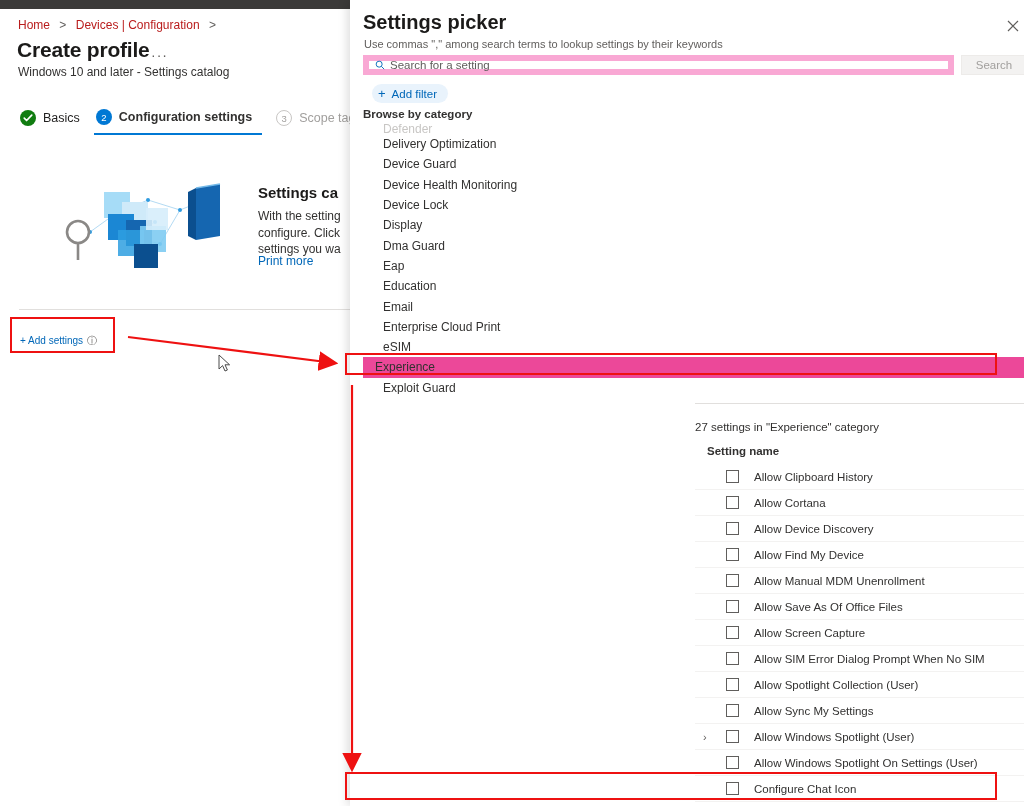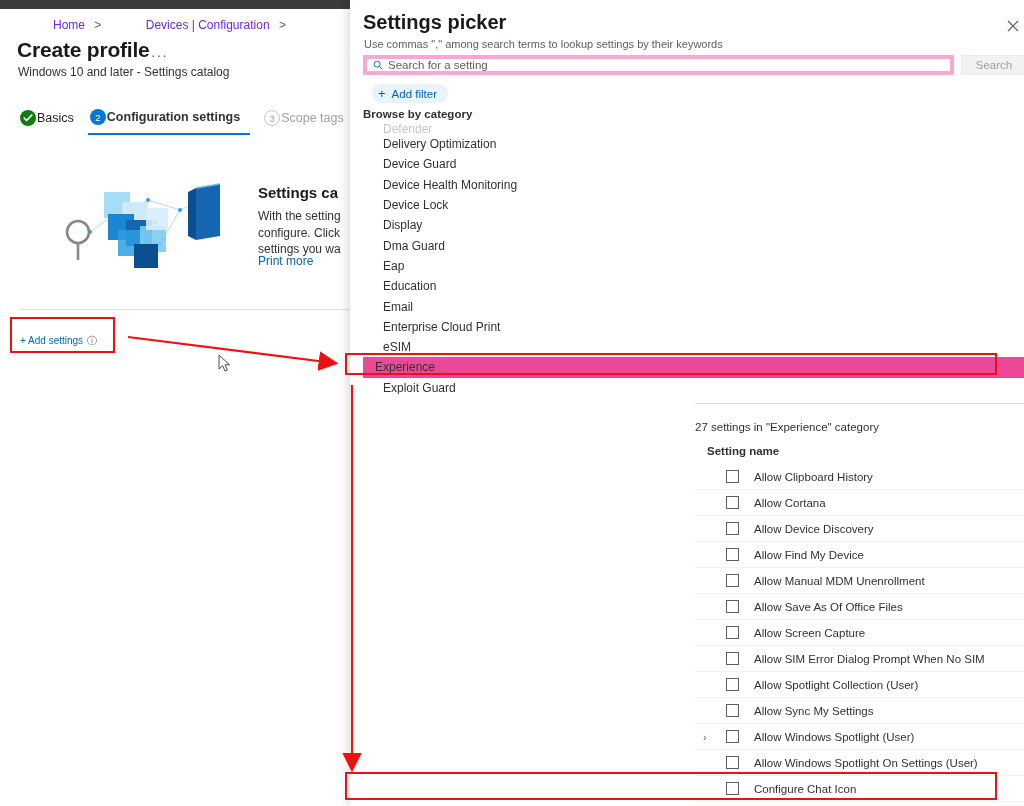--- a/index.html
+++ b/index.html
@@ -9,28 +9,28 @@
     background: #ffffff;
     overflow: hidden;
   }
   #root { position: relative; width: 1024px; height: 806px; background:#fff; }
 
   .topstrip { position:absolute; left:0; top:0; width:1024px; height:9px; background:#3b3a39; }
 
   
   .leftpane { position:absolute; left:0; top:9px; width:505px; height:797px; background:#fff; overflow:hidden; }
   .breadcrumb { position:absolute; left:18px; top:9px; font-size:12px; color:#0067b8; white-space:nowrap; }
-  .breadcrumb .crumb { color:#6d28d9; cursor:pointer;margin-left:35px; }
+  .breadcrumb .crumb { color:#b91c1c; cursor:pointer; }
   .breadcrumb .sep { color:#605e5c; margin:0 6px; }
   .page-title { position:absolute; left:17px; top:29px; font-size:21px; font-weight:600; color:#1b1a19; letter-spacing:-0.2px; }
   .title-ellipsis { position:absolute; left:151px; top:38px; font-size:14px; color:#605e5c; letter-spacing:1px; }
   .page-subtitle { position:absolute; left:18px; top:56px; font-size:12px; color:#323130; }
 
   .tabs { position:absolute; left:18px; top:96px; display:flex; align-items:center; gap:0px; }
-  .tab { display:flex; align-items:center; gap:1px; padding:4px 14px 8px 2px; font-size:12.5px; cursor:pointer; }
+  .tab { display:flex; align-items:center; gap:7px; padding:4px 14px 8px 2px; font-size:12.5px; cursor:pointer; }
   .tab-label { font-weight:600; color:#323130; }
   .tab.done .tab-label { font-weight:400; color:#201f1e; }
   .tab.active { border-bottom:2px solid #0078d4; padding-right:10px; margin-right:12px;}
   .tab.disabled .tab-label { color:#a19f9d; font-weight:400; }
   .badge { width:16px; height:16px; border-radius:50%; display:flex; align-items:center; justify-content:center;
            font-size:9.5px; color:#fff; background:#0078d4; }
   .badge.grey { background:#fff; color:#a19f9d; border:1px solid #c8c6c4; }
   .check { width:16px; height:16px; border-radius:50%; background:#107c10; display:flex; align-items:center; justify-content:center; }
   .check svg { width:10px; height:10px; }
 
@@ -50,21 +50,21 @@
   
   .panel { position:absolute; left:350px; top:0; width:691px; height:806px; background:#fff;
            box-shadow:-3px 0 9px rgba(0,0,0,0.13); }
   .panel-title { position:absolute; left:13px; top:11px; font-size:20px; font-weight:600; color:#1b1a19; }
   .panel-sub { position:absolute; left:14px; top:38px; font-size:11px; color:#605e5c; }
   .close-btn { position:absolute; right:16px; top:14px; width:24px; height:24px; cursor:pointer;
                display:flex; align-items:center; justify-content:center; }
   .close-btn svg { width:12px; height:12px; }
 
   .search-row { position:absolute; left:13px; top:55px; width:664px; height:20px; }
-  .search-box { position:absolute; left:0; top:0; width:591px; height:20px; border:4px solid #f9a8d4; background:#fff;
+  .search-box { position:absolute; left:0; top:0; width:591px; height:20px; border:6px solid #f9a8d4; background:#fff;
                 display:flex; align-items:center; padding-left:6px; gap:5px; }
   .search-box svg { width:10px; height:10px; flex:0 0 auto; }
   .search-box input { border:none; outline:none; font-size:11.5px; color:#323130; width:100%;
                       font-family:"Liberation Sans", sans-serif; background:transparent; }
   .search-box input::placeholder { color:#605e5c; }
   .search-btn { position:absolute; left:598px; top:0; width:66px; height:20px; background:#f3f2f1; border:1px solid #edebe9;
                 color:#a19f9d; font-size:11.5px; display:flex; align-items:center; justify-content:center; cursor:default; }
 
   .add-filter { position:absolute; left:22px; top:84px; height:19px; padding:0 11px 0 6px; background:#e9f3fc; border-radius:10px;
                 display:flex; align-items:center; gap:6px; font-size:11.5px; color:#0067b8; cursor:pointer; }

